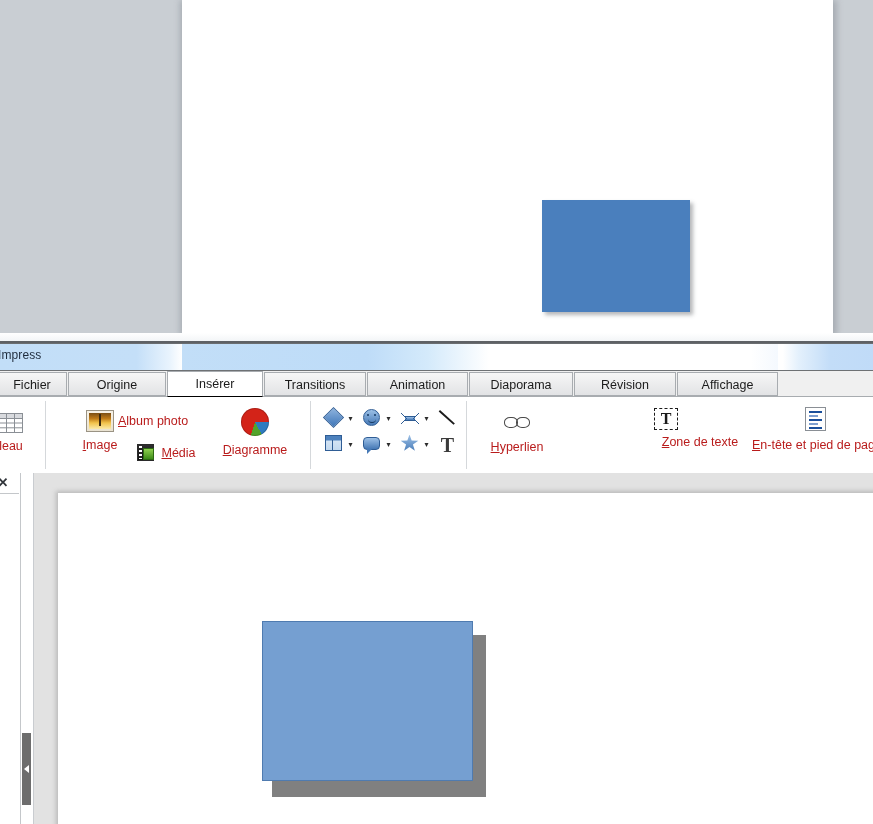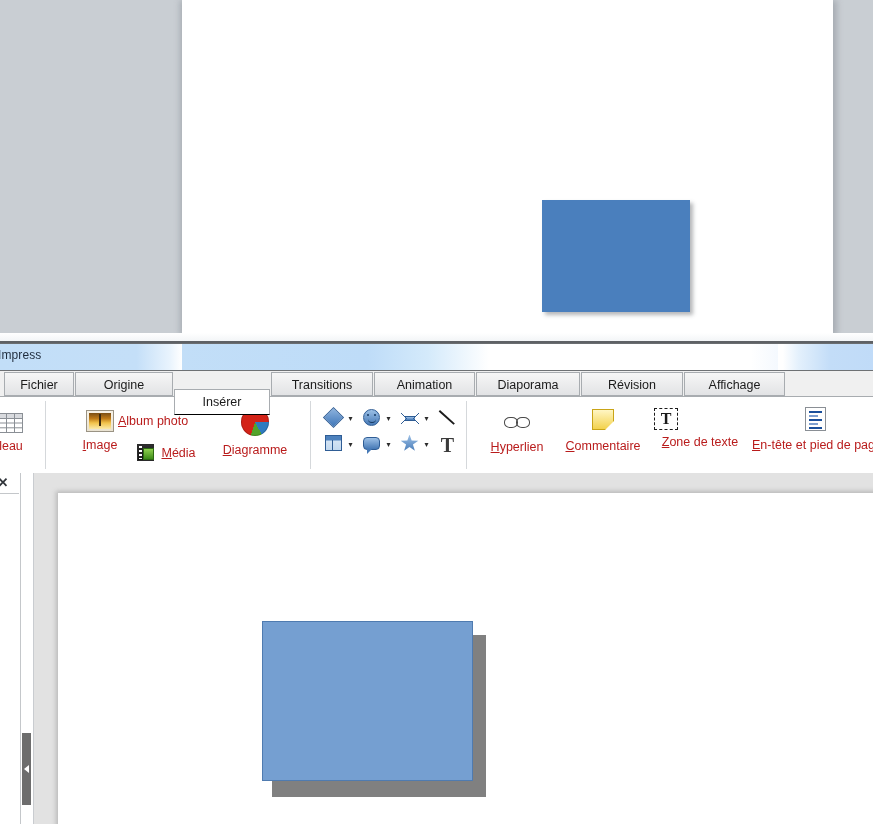--- a/index.html
+++ b/index.html
@@ -103,22 +103,21 @@
     background: linear-gradient(to right, #ffffff 0%, #ffffff 5%, #e3f0fc 22%, #c3ddf8 55%, #c0dbf8 100%);
   }
 
   
   .tabstrip {
     position: relative;
     height: 25px;
     background: #f0f0f0;
     border-bottom: 1px solid #a8acb0;
     display: flex;
-    align-items: center;
-    padding-left: 7px;
+    align-items: flex-end;
   }
   .tab {
     height: 24px;
     line-height: 24px;
     text-align: center;
     font-size: 12.5px;
     color: #1b1b1b;
     background: linear-gradient(#f6f6f6, #e2e3e5);
     border: 1px solid #a8acb0;
     border-bottom: 1px solid #a8acb0;
@@ -598,24 +597,20 @@
           <span class="sh-gap"></span>
           <span class="sh-cell"><span class="glyph-bigT">T</span></span>
         </div>
       </div>
 
       <div class="rib-item" style="left:486px; top:18px; width:62px;">
         <span class="ico ico-hyper"></span>
         <div class="rib-label" style="margin-top:9px;"><span class="kb">H</span>yperlien</div>
       </div>
 
-      <div class="rib-item" style="left:560px; top:12px; width:86px;">
-        <span class="ico ico-comment"></span>
-        <div class="rib-label" style="margin-top:6px;"><span class="kb">C</span>ommentaire</div>
-      </div>
 
       <div class="rib-item" style="left:654px; top:11px; width:92px;">
         <span class="ico ico-textbox">T</span>
         <div class="rib-label" style="margin-top:5px;"><span class="kb">Z</span>one de texte</div>
       </div>
 
       <div class="rib-item" style="left:752px; top:10px; width:150px; text-align:left;">
         <div style="width:126px; text-align:center;">
           <span class="ico ico-header">
             <i class="blue"></i><i class="short"></i><i class="blue"></i><i class="short"></i><i class="blue"></i>

